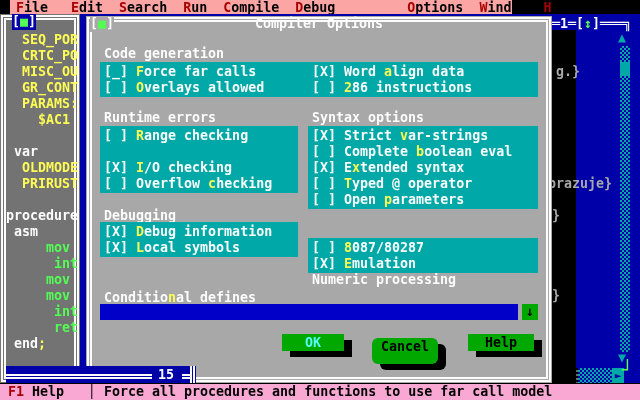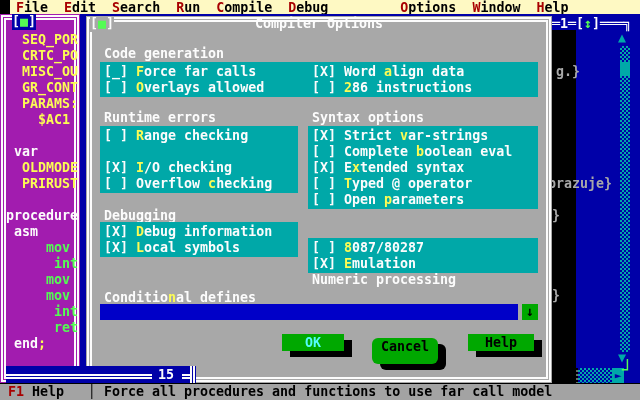--- a/index.html
+++ b/index.html
@@ -17,37 +17,37 @@
   .checker-shadow{background:conic-gradient(#6a6a6a 25%,#000 0 50%,#6a6a6a 0 75%,#000 0);background-size:4px 4px;}
   .btn{background:#00A800;color:#000;text-align:center;line-height:17px;box-shadow:8px 6px 0 #000;cursor:default;}
   .btn-default{color:#54FCFC;text-align:center;}
   .teal-panel{background:#00A8A8;}
 </style>
 </head>
 <body>
 
 <div id="screen">
 
-  <div class="abs" id="menubar" style="left:0;top:0;width:640px;height:15px;background:#fef9c3;">
+  <div class="abs" id="menubar" style="left:0;top:0;width:512px;height:15px;background:#fca5a5;">
     <div class="abs" style="left:0;top:0;width:10px;height:15px;background:#000;"></div>
     <div class="abs" id="menu-items" style="left:16px;top:0;height:15px;display:flex;gap:16px;">
         <div style="white-space: pre;"><span class="c-red">F</span><span class="c-blk">ile</span></div>
-        <div style="white-space: pre;"><span class="c-red">E</span><span class="c-blk">dit</span></div>
+        <div style="white-space: pre; margin-left: 7px;"><span class="c-red">E</span><span class="c-blk">dit</span></div>
         <div style="white-space: pre;"><span class="c-red">S</span><span class="c-blk">earch</span></div>
         <div style="white-space: pre;"><span class="c-red">R</span><span class="c-blk">un</span></div>
         <div style="white-space: pre;"><span class="c-red">C</span><span class="c-blk">ompile</span></div>
         <div style="white-space: pre;"><span class="c-red">D</span><span class="c-blk">ebug</span></div>
         <div style="white-space: pre; margin-top: 13px;"><span class="c-red">T</span><span class="c-blk">ools</span></div>
         <div style="white-space: pre;"><span class="c-red">O</span><span class="c-blk">ptions</span></div>
         <div style="white-space: pre;"><span class="c-red">W</span><span class="c-blk">indow</span></div>
         <div style="white-space: pre;"><span class="c-red">H</span><span class="c-blk">elp</span></div>
       </div>
   </div>
 
-  <div class="abs" id="leftwin" style="left:0;top:14px;width:80px;height:369px;background:#a21caf;">
+  <div class="abs" id="leftwin" style="left:0;top:14px;width:80px;height:369px;background:#737373;">
     <div class="winframe"></div>
     <div class="abs" id="leftwin-lines" style="left:0;top:0;width:80px;height:369px;">
         <div style="position: absolute; left: 22px; top: 18px; white-space: pre;"><span class="c-yel">SEQ_POR</span></div>
         <div style="position: absolute; left: 22px; top: 34px; white-space: pre;"><span class="c-yel">CRTC_PO</span></div>
         <div style="position: absolute; left: 22px; top: 50px; white-space: pre;"><span class="c-yel">MISC_OU</span></div>
         <div style="position: absolute; left: 22px; top: 66px; white-space: pre;"><span class="c-yel">GR_CONT</span></div>
         <div style="position: absolute; left: 22px; top: 82px; white-space: pre;"><span class="c-yel">PARAMS:</span></div>
         <div style="position: absolute; left: 38px; top: 98px; white-space: pre;"><span class="c-yel">$AC1</span></div>
         <div style="position: absolute; left: 14px; top: 130px; white-space: pre;"><span class="c-wht">var</span></div>
         <div style="position: absolute; left: 22px; top: 146px; white-space: pre;"><span class="c-yel">OLDMODE</span></div>
@@ -128,19 +128,19 @@
       </div>
   </div>
 
   <div class="abs" id="strip15" style="left:6px;top:366px;width:190px;height:17px;background:#0000A8;z-index:20;">
     <div class="abs dline" style="left:0;top:8px;width:146px;"></div>
     <span class="abs c-wht" id="line-indicator" style="left:152px;top:1px;">15</span>
     <div class="abs dline" style="left:176px;top:8px;width:8px;"></div>
     <div class="abs vline" style="left:184px;top:0;height:17px;"></div>
   </div>
 
-  <div class="abs" id="statusbar" style="left:0;top:384px;width:640px;height:16px;background:#a3a3a3;z-index:30;">
+  <div class="abs" id="statusbar" style="left:0;top:384px;width:640px;height:16px;background:#f9a8d4;z-index:30;">
     <span class="abs c-red" style="left:8px;top:0;">F1</span>
     <span class="abs c-blk" style="left:32px;top:0;">Help</span>
     <span class="abs c-blk" style="left:88px;top:0;">│</span>
     <span class="abs c-blk" style="left:104px;top:0;">Force all procedures and functions to use far call model</span>
   </div>
 </div>
 
 </body></html>

